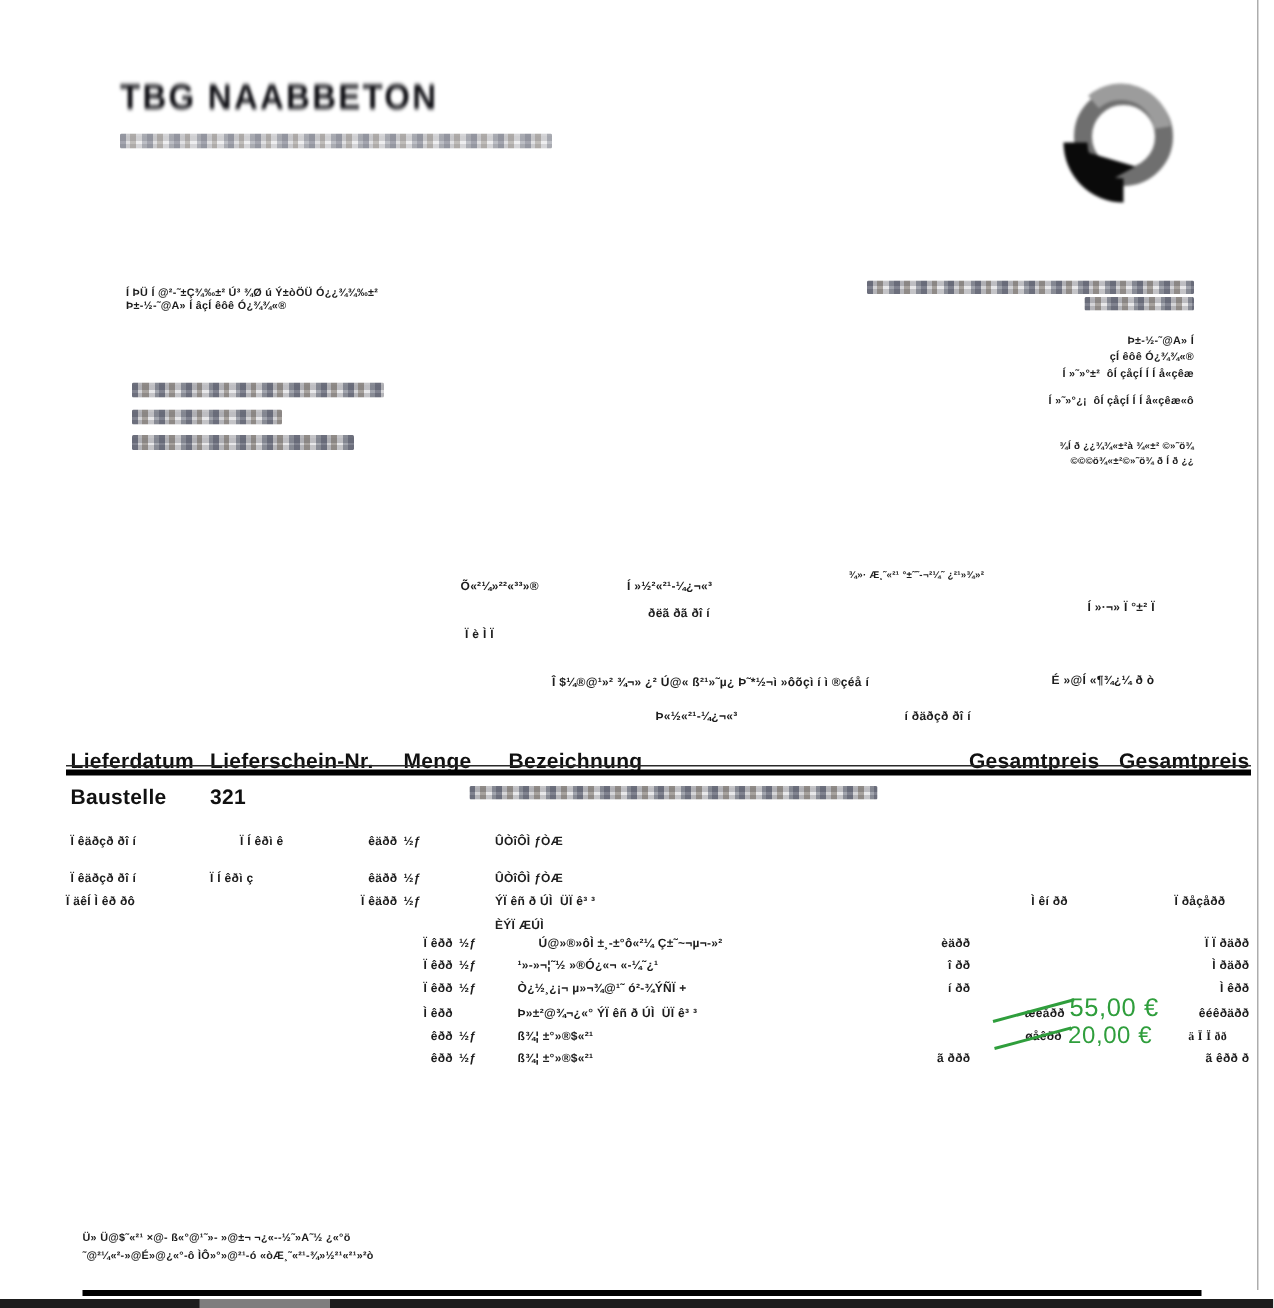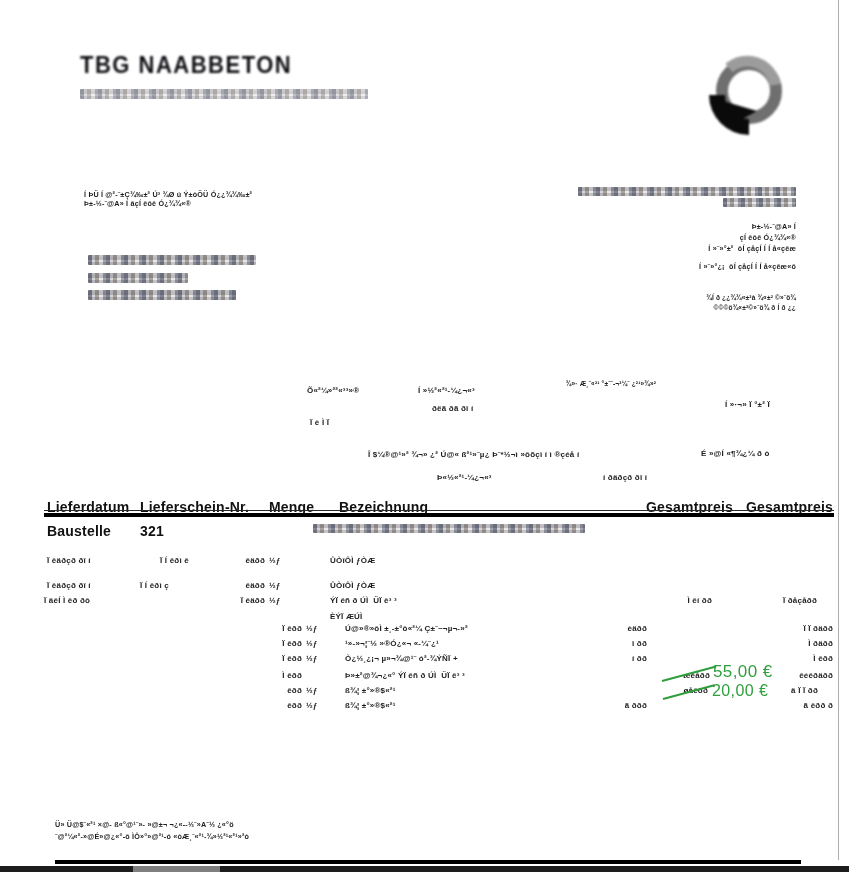--- a/index.html
+++ b/index.html
@@ -110,21 +110,21 @@
     <span class="t" style="left:269px;">½ƒ</span>
     <span class="t" style="left:330px;">ÝÏ êñ ð ÚÌ  ÜÏ ê³ ³</span>
     <span class="t right" style="left:620px;width:92px;">Ì êí ðð</span>
     <span class="t right" style="left:707px;width:110px;">Ï ðåçåðð</span>
   </div>
   <div class="t" style="left:330px;top:612px;">ÈÝÏ ÆÚÌ</div>
 
   <div class="abs" style="left:0;top:624px;width:849px;height:11px;">
     <span class="t right" style="left:232px;width:70px;">Ï êðð</span>
     <span class="t" style="left:306px;">½ƒ</span>
-    <span class="t" style="left:345px;">Ú@»®»ôÌ ±¸-±°ô«²¼ Ç±˜~¬µ¬-»²</span>
+    <span class="t" style="left:359px;">Ú@»®»ôÌ ±¸-±°ô«²¼ Ç±˜~¬µ¬-»²</span>
     <span class="t right" style="left:560px;width:87px;">èäðð</span>
     <span class="t right" style="left:723px;width:110px;">Ï Ï ðäðð</span>
   </div>
 
   <div class="abs" style="left:0;top:639px;width:849px;height:11px;">
     <span class="t right" style="left:232px;width:70px;">Ï êðð</span>
     <span class="t" style="left:306px;">½ƒ</span>
     <span class="t" style="left:345px;text-align:right;">¹»-»¬¦˜½ »®Ó¿«¬ «-¼˜¿¹</span>
     <span class="t right" style="left:560px;width:87px;">î ðð</span>
     <span class="t right" style="left:723px;width:110px;">Ì ðäðð</span>
@@ -145,21 +145,21 @@
     <span class="t right" style="left:723px;width:110px;">êéêðäðð</span>
   </div>
   <div class="abs green" style="left: 713px; top: 662px; font-size: 17px; color: rgb(47, 158, 60);">55,00 €</div>
   <div class="abs strike" style="left: 662px; top: 680px; width: 56px; background: rgb(47, 158, 60);"></div>
 
   <div class="abs" style="left:0;top:686px;width:849px;height:11px;">
     <span class="t right" style="left:232px;width:70px;">êðð</span>
     <span class="t" style="left:306px;">½ƒ</span>
     <span class="t" style="left:345px;">ß¾¦ ±°»®$«²¹</span>
     <span class="t right" style="left:618px;width:90px;">øåêðð</span>
-    <span class="t right" style="left:696px;width:122px;">ä Ï Ï ðð</span>
+    <span class="t right" style="left:696px;width:122px;font-family:Liberation Serif, serif;">ä Ï Ï ðð</span>
   </div>
   <div class="abs green" style="left: 712px; top: 682px; font-size: 16px; color: rgb(47, 158, 60);">20,00 €</div>
   <div class="abs strike" style="left: 663px; top: 698px; width: 53px; background: rgb(47, 158, 60);"></div>
 
   <div class="abs" style="left:0;top:701px;width:849px;height:11px;">
     <span class="t right" style="left:232px;width:70px;">êðð</span>
     <span class="t" style="left:306px;">½ƒ</span>
     <span class="t" style="left:345px;">ß¾¦ ±°»®$«²¹</span>
     <span class="t right" style="left:560px;width:87px;">ã ððð</span>
     <span class="t right" style="left:723px;width:110px;">ã êðð ð</span>

